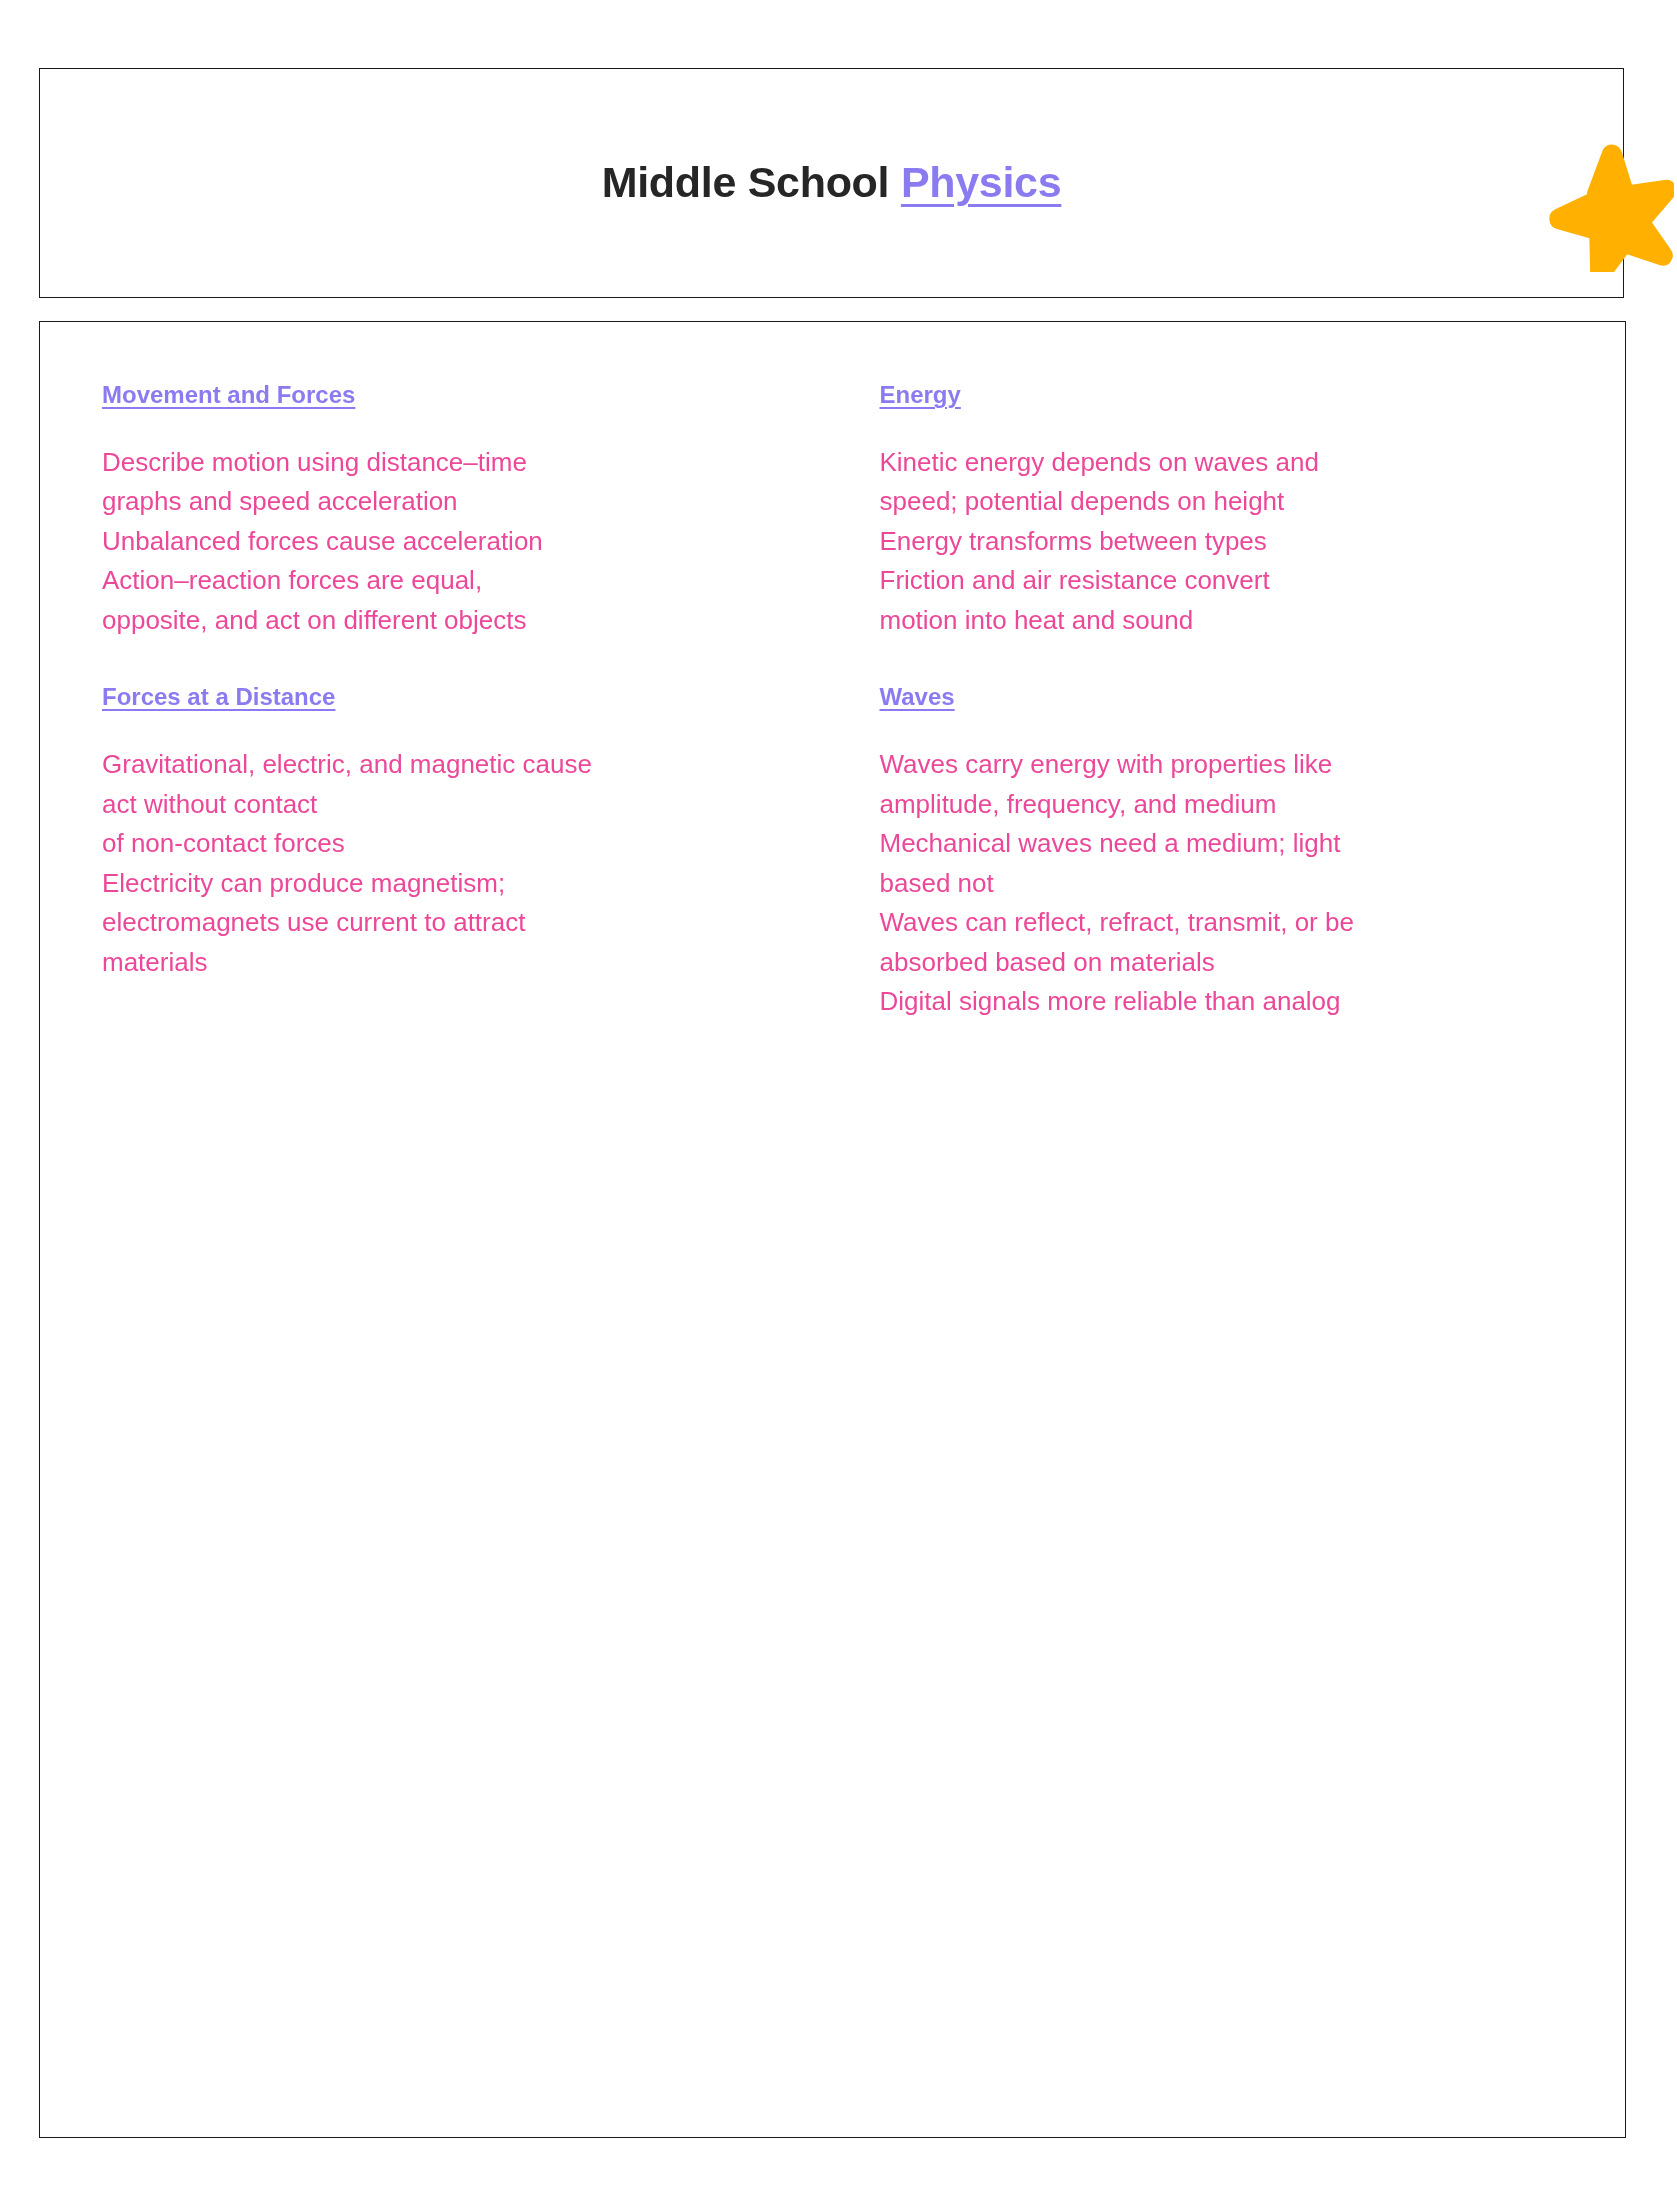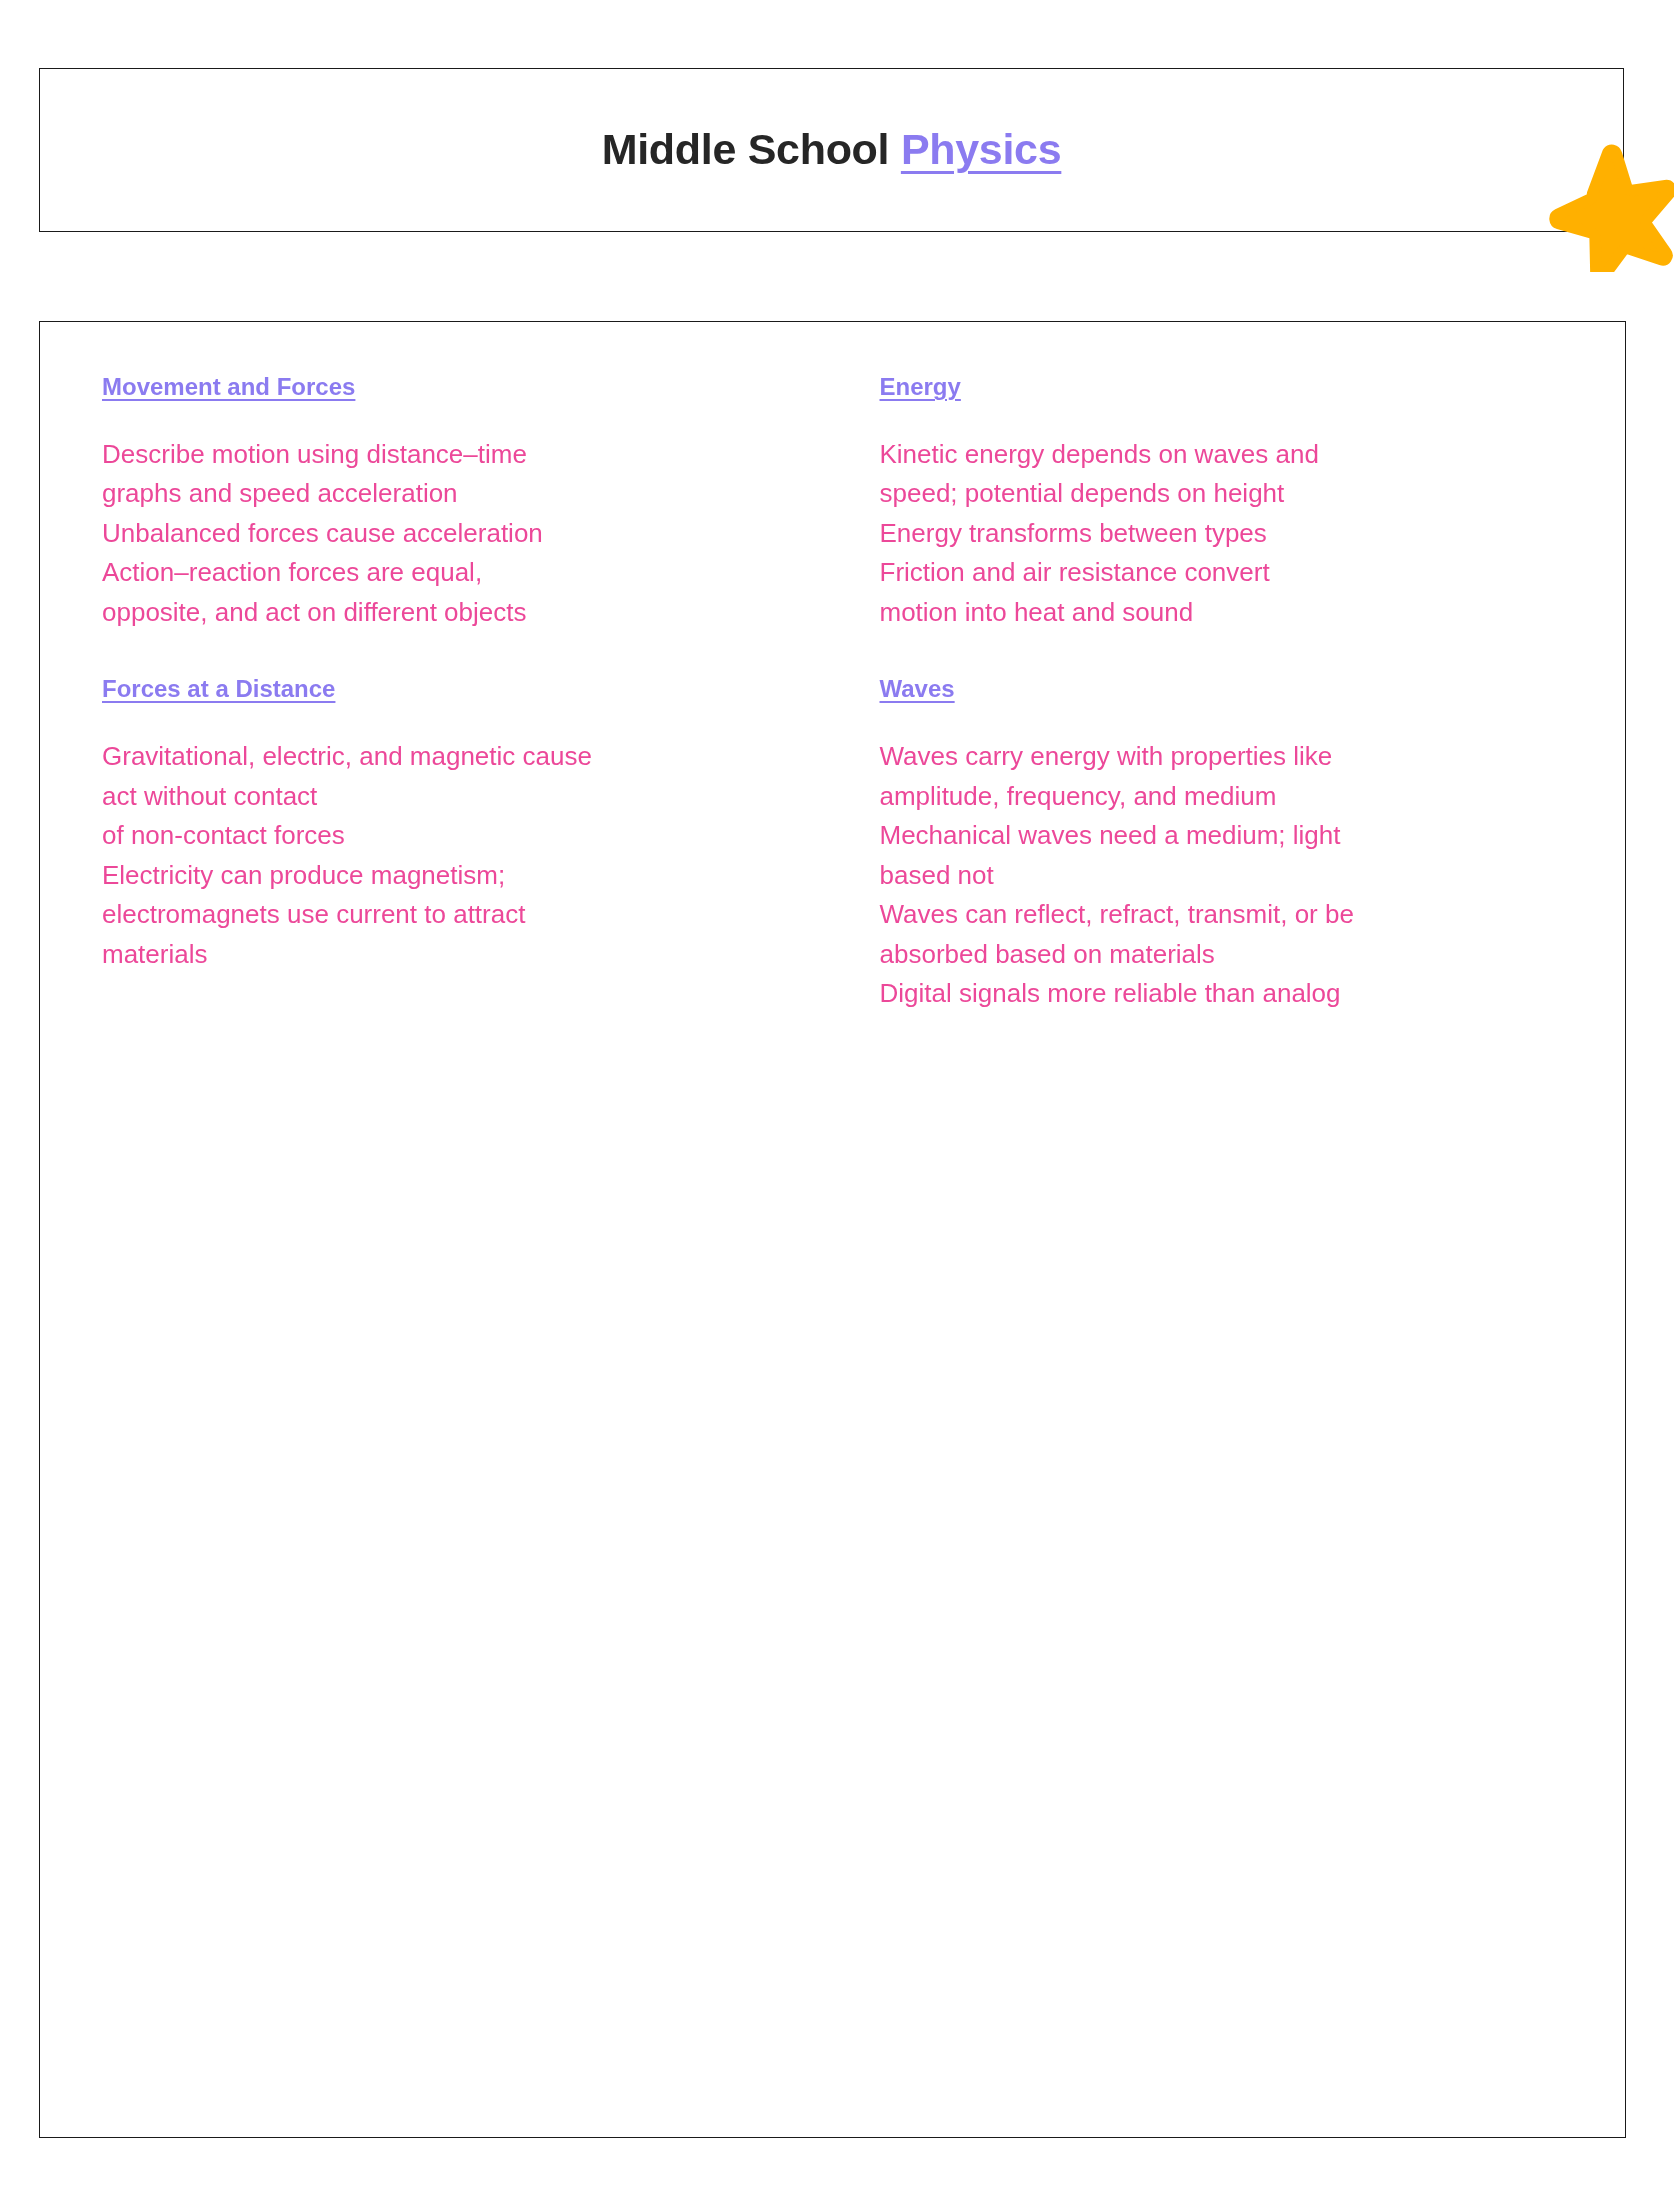--- a/index.html
+++ b/index.html
@@ -14,21 +14,21 @@
     font-family: "Liberation Sans", sans-serif;
     -webkit-font-smoothing: antialiased;
   }
 
   
   .header-box {
     position: absolute;
     left: 39px;
     top: 68px;
     width: 1585px;
-    height: 164px;
+    height: 230px;
     border: 1.7px solid #1a1a1a;
     box-sizing: border-box;
     background: #ffffff;
     display: flex;
     align-items: center;
     justify-content: center;
   }
   .header-title {
     font-size: 43px;
     font-weight: 700;
@@ -65,20 +65,21 @@
     height: 1817px;
     border: 1.7px solid #1a1a1a;
     box-sizing: border-box;
     background: #ffffff;
     padding: 51px 48px 34px 62px;
   }
   .columns {
     display: flex;
     align-items: flex-start;
     gap: 0px;
+    margin-top: 8px;
   }
   .column {
     width: 50%;
     box-sizing: border-box;
   }
   .column.right { padding-left: 40px; }
 
   .section { margin-bottom: 43px; }
   .section:last-child { margin-bottom: 0; }
 

